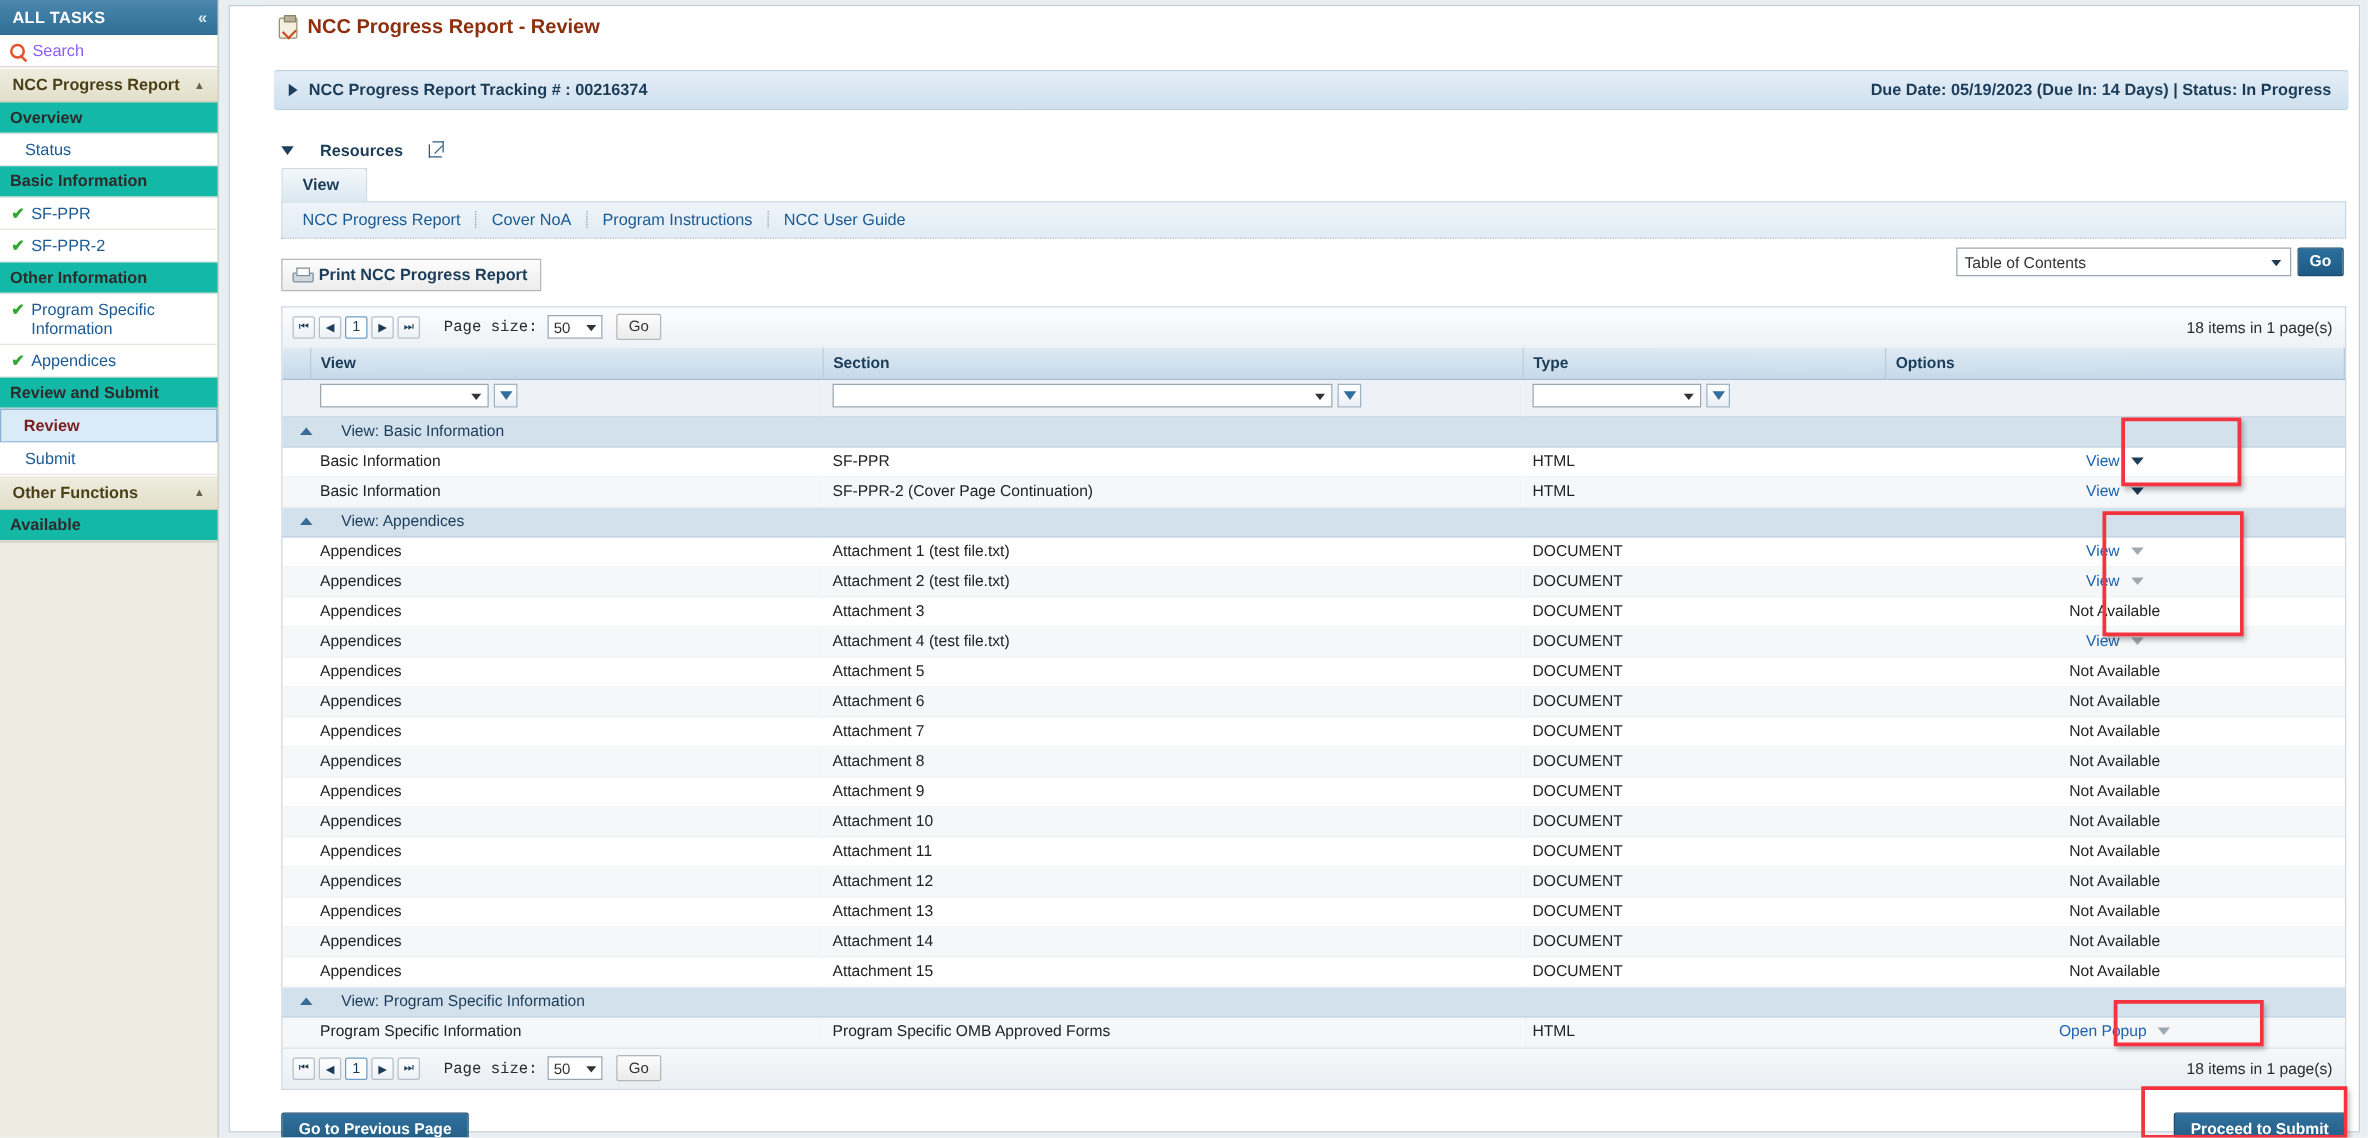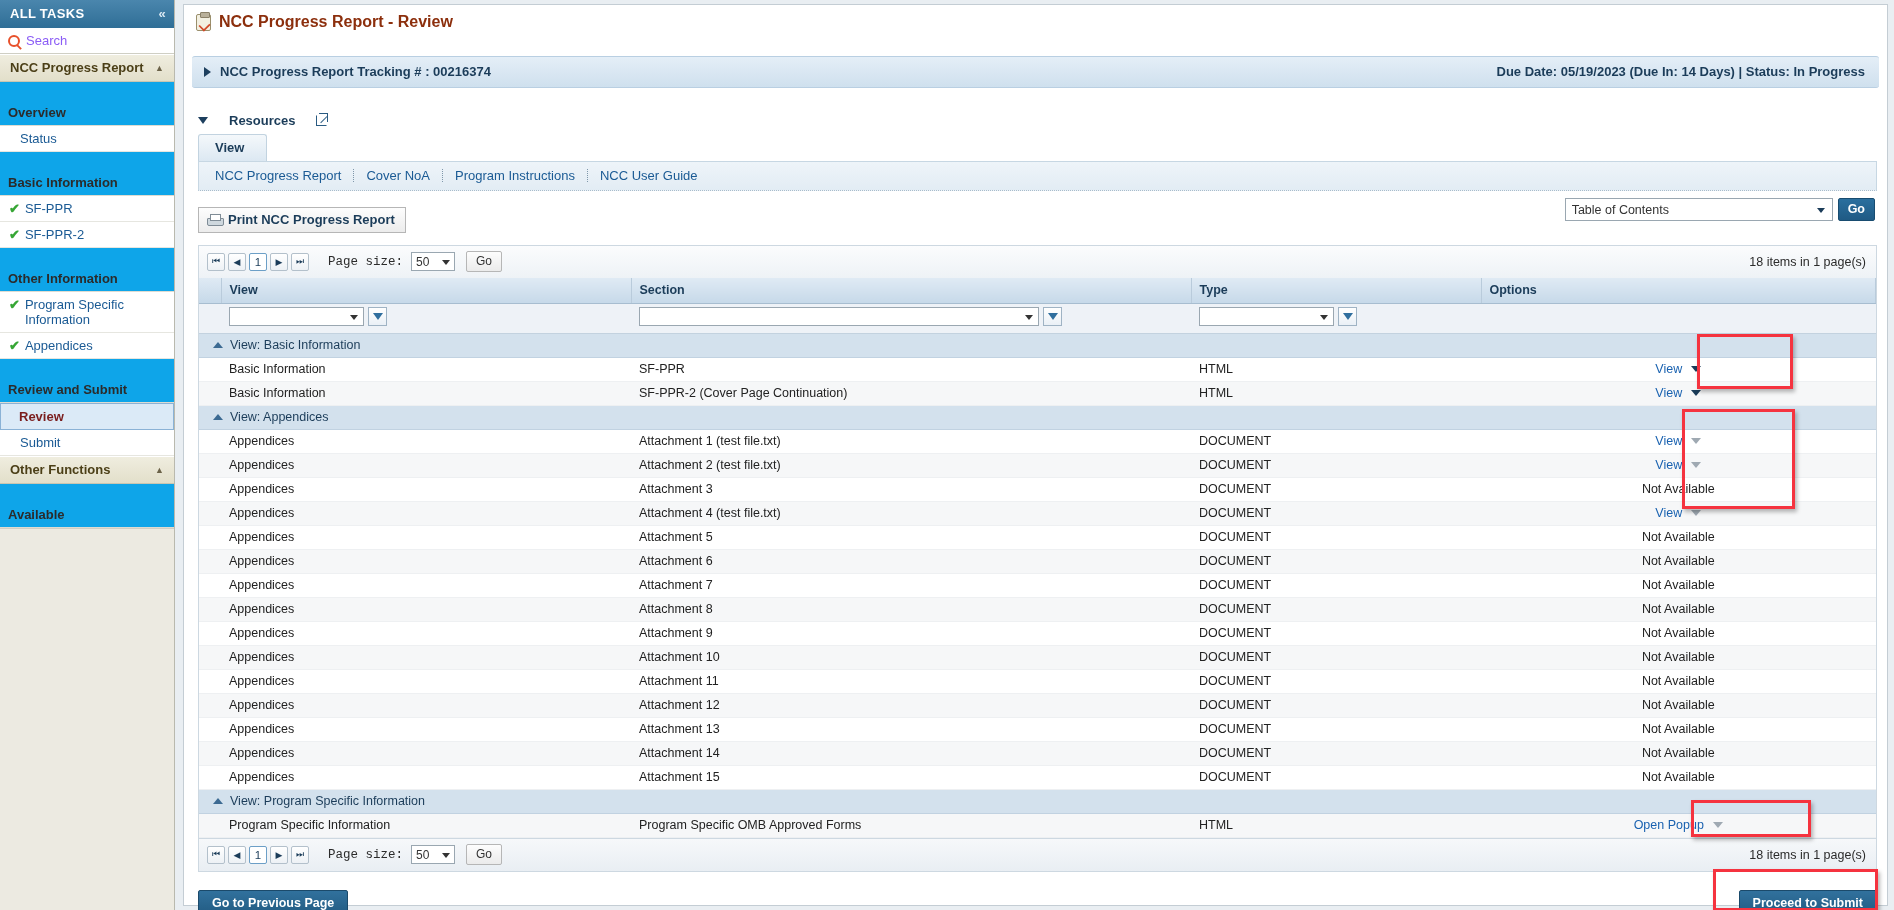--- a/index.html
+++ b/index.html
@@ -71,25 +71,25 @@
     color: #4b3f17;
     font-weight: bold;
     font-size: 13px;
     padding: 5px 10px 6px 10px;
     display: flex;
     align-items: center;
     justify-content: space-between;
   }
   .group-caret { font-size: 9px; color: #6b6248; }
   .section-label {
-    background: #0ea5e9;
+    background: #14b8a6;
     border-bottom: 1px solid #dedcd2;
     color: #2b2b2b;
     font-weight: bold;
-    padding: 23px 10px 5px 8px;
+    padding: 4px 10px 5px 8px;
     font-size: 13px;
   }
   .nav-item {
     background: #ffffff;
     border-bottom: 1px solid #e6e6e0;
     padding: 5px 8px 5px 20px;
     color: #1a5a94;
     font-size: 13px;
     cursor: pointer;
     display: flex;
@@ -119,20 +119,21 @@
     flex: 1;
     background: #e9eef2;
     padding: 4px 6px 0 8px;
     overflow: hidden;
   }
   .content-card {
     background: #ffffff;
     border: 1px solid #c4cdd4;
     height: 902px;
     position: relative;
+    padding-left: 27px;
   }
   .page-title-bar {
     display: flex;
     align-items: center;
     gap: 8px;
     padding: 8px 12px 9px 12px;
     background: #ffffff;
   }
   .clipboard-icon {
     width: 15px; height: 17px;
@@ -471,21 +472,21 @@
   }
   tr.group-row td {
     background: #d3e1ed;
     border-top: 1px solid #c1d2e1;
     border-bottom: 1px solid #c1d2e1;
     padding: 4px 8px 5px 14px;
     font-size: 12.5px;
     color: #1b3c59;
     height: 21px;
   }
-  .grp-inner { display: flex; align-items: center; gap: 7px; }
+  .grp-inner { display: flex; align-items: center; gap: 23px; }
   .grp-caret {
     width: 0; height: 0;
     border-bottom: 6px solid #3c6a92;
     border-left: 5px solid transparent;
     border-right: 5px solid transparent;
     cursor: pointer;
   }
   tr.data-row td {
     font-size: 12.5px;
     color: #222;

